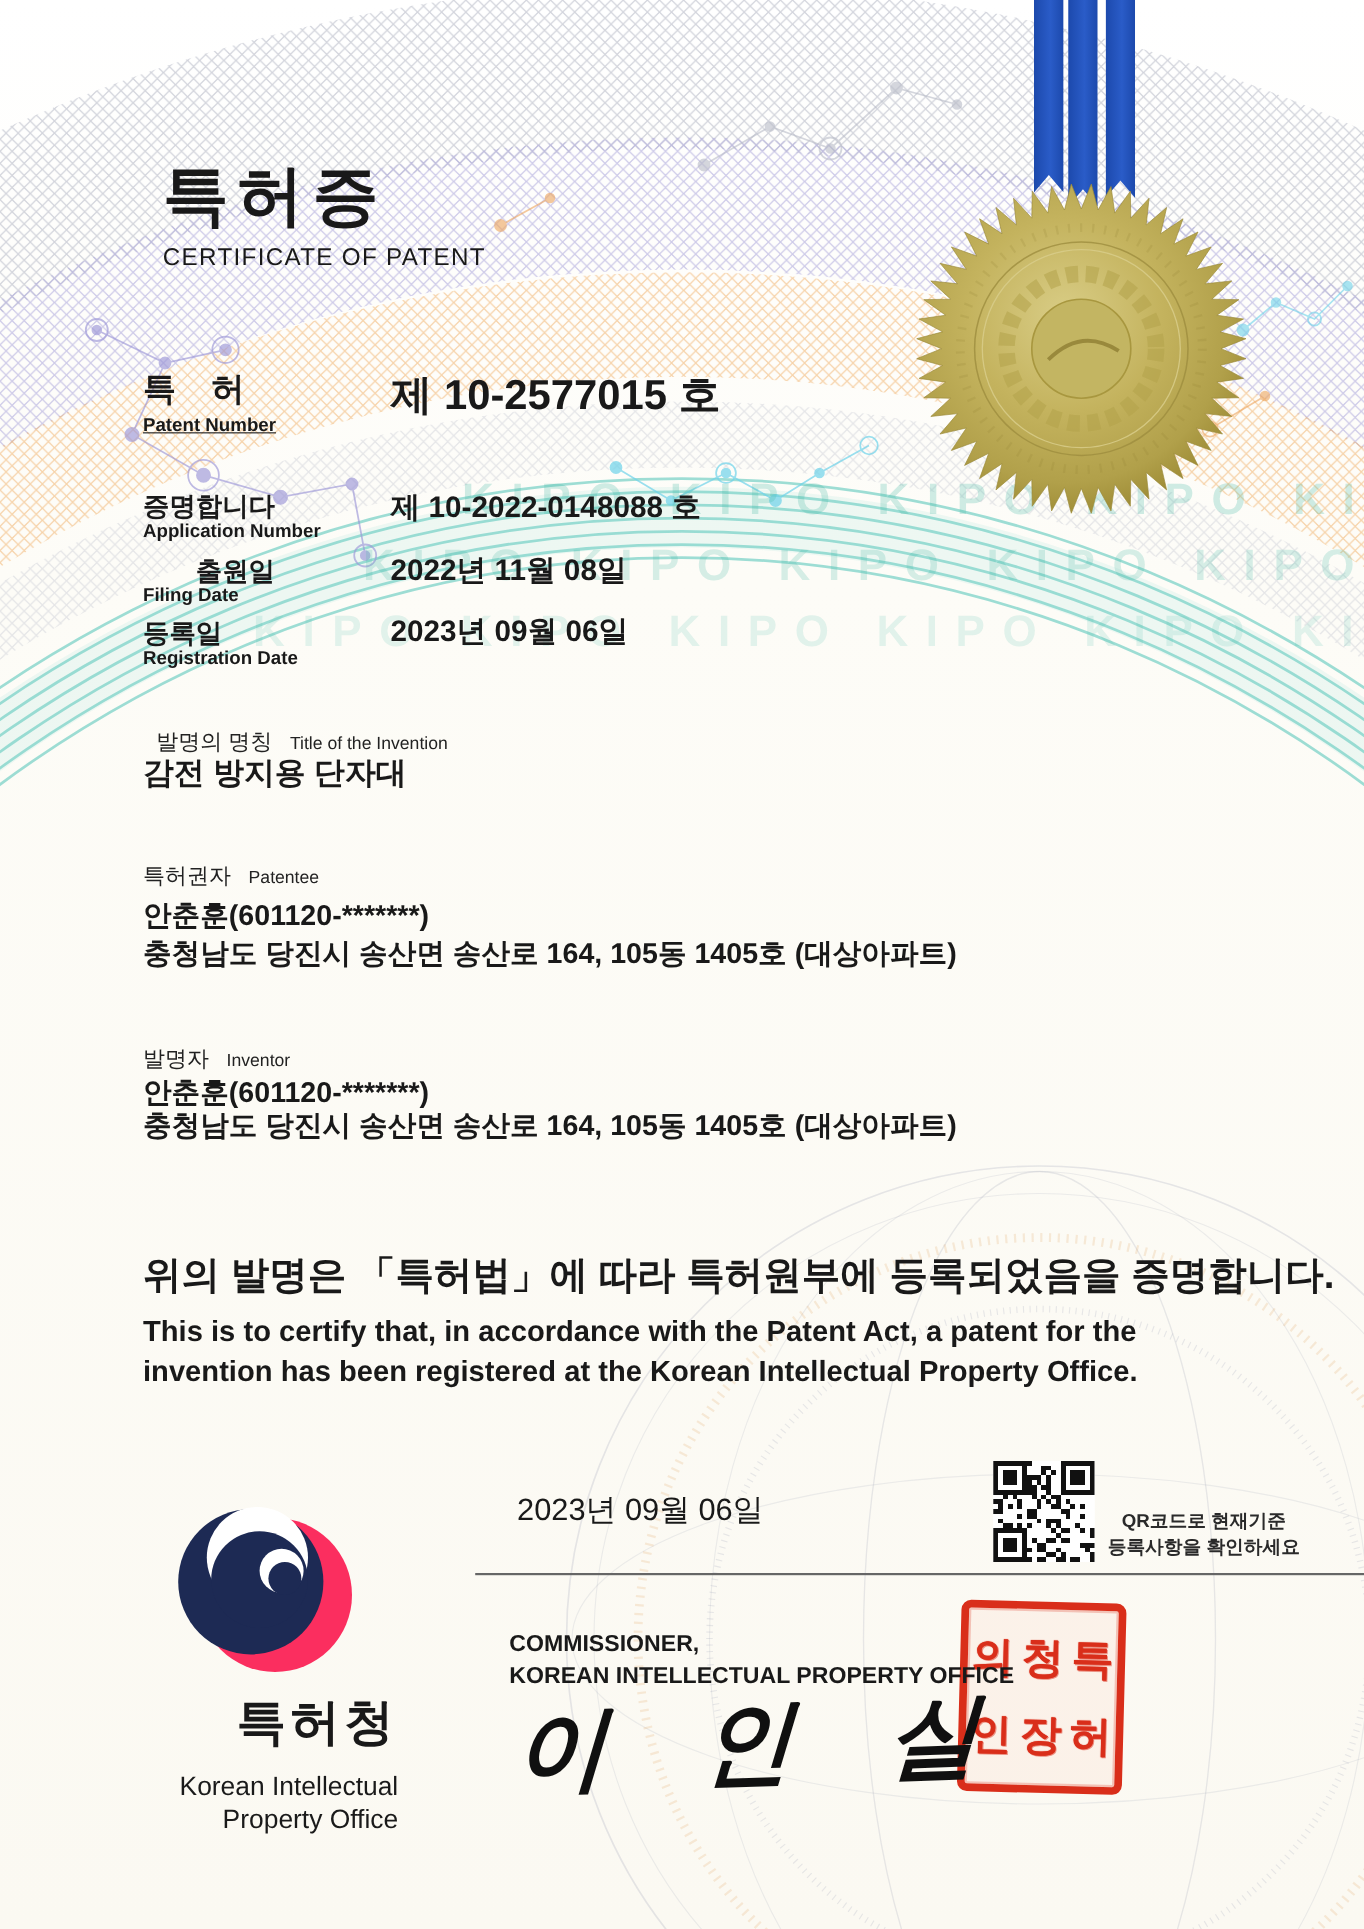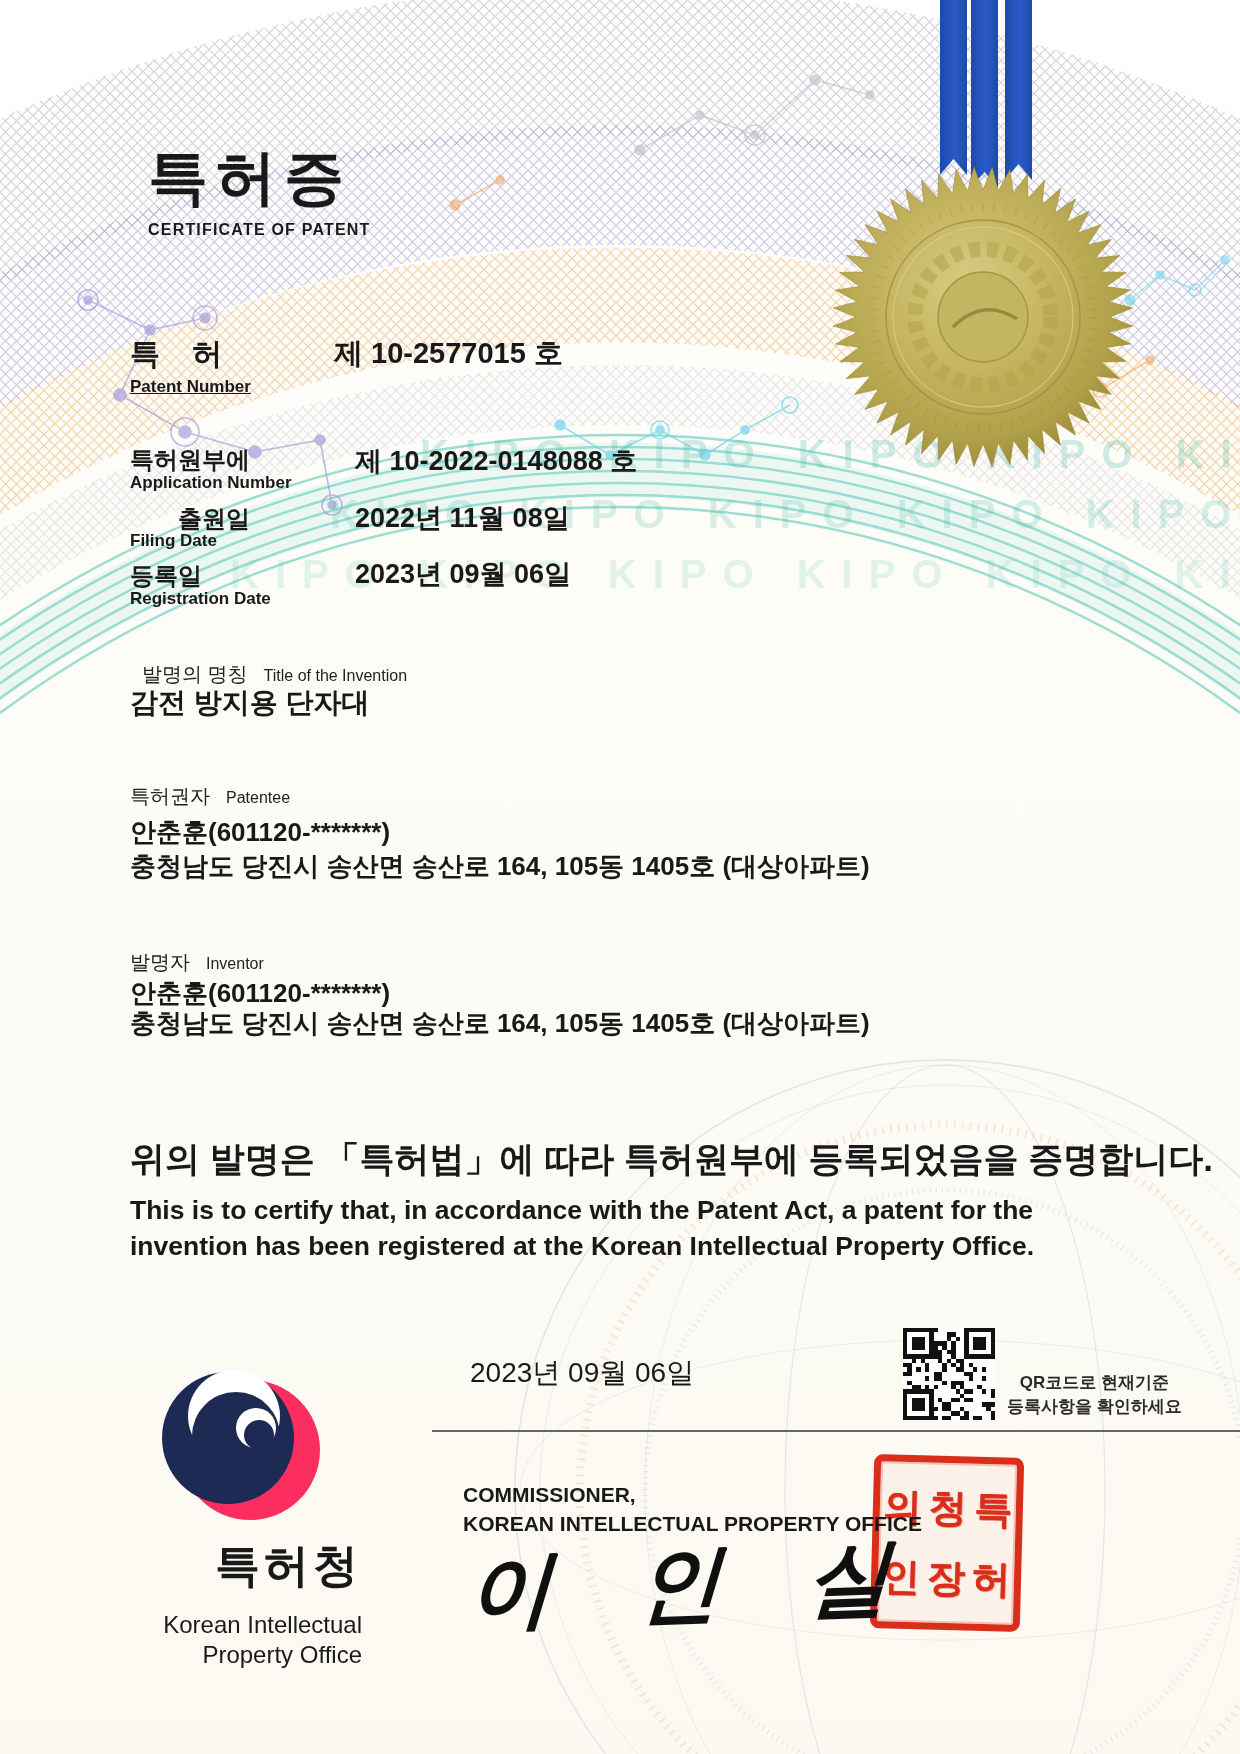--- a/index.html
+++ b/index.html
@@ -3,21 +3,21 @@
 <meta charset="utf-8">
 <style>
   html,body{margin:0;padding:0;}
   body{width:1240px;height:1754px;font-family:"Liberation Sans","DejaVu Sans",sans-serif;color:#191919;}
   .page{position:relative;width:1240px;height:1754px;overflow:hidden;
         background:linear-gradient(180deg,#ffffff 0%,#fdfcf7 30%,#fbf9f2 100%);}
   .abs{position:absolute;}
   .bgsvg{position:absolute;left:0;top:0;z-index:0;}
   
   .doc-title{left:148px;top:138px;font-size:60px;font-weight:800;letter-spacing:8px;z-index:5;}
-  .doc-subtitle{left:148px;top:221px;font-size:16px;font-weight:700;letter-spacing:1.2px;z-index:5;}
+  .doc-subtitle{left:148px;top:221px;font-size:22px;font-weight:400;letter-spacing:1.2px;z-index:5;}
   
   .lab-ko{font-weight:700;z-index:5;}
   .lab-en{font-weight:700;font-size:17px;z-index:5;}
   .val{font-weight:700;z-index:5;white-space:nowrap;}
   
   .wm{font-weight:800;font-size:40px;letter-spacing:16px;color:rgba(72,185,168,.26);white-space:nowrap;z-index:1;}
   
   .sec-label{z-index:5;}
   .sec-label .ko{font-size:20px;font-weight:500;color:#222;}
   .sec-label .en{font-size:16px;font-weight:500;color:#222;margin-left:16px;}
@@ -173,23 +173,23 @@
     <circle cx="150" cy="150" r="68" fill="none" stroke="#b3a24a" stroke-width="15" opacity="0.55" stroke-dasharray="11 7"></circle>
     <circle cx="150" cy="150" r="45" fill="#c3b562" stroke="#a8973f" stroke-width="1.5"></circle>
     <path d="M120 160 q30 -30 64 -8" fill="none" stroke="#8f7e33" stroke-width="3.5" opacity="0.8"></path>
   </svg>
 
   <div class="abs doc-title">특허증</div>
   <div class="abs doc-subtitle">CERTIFICATE OF PATENT</div>
 
   <div class="abs lab-ko" style="left:130px;top:334px;font-size:30px;letter-spacing:12px;">특 허</div>
   <div class="abs lab-en" style="left:130px;top:377px;text-decoration:underline;">Patent Number</div>
-  <div class="abs val" style="left:334px;top:334px;font-size:29px;">제 10-2577015 호</div>
-
-  <div class="abs lab-ko" style="left:130px;top:444px;font-size:24px;">특허원부에</div>
+  <div class="abs val" style="left:355px;top:334px;font-size:38px;">제 10-2577015 호</div>
+
+  <div class="abs lab-ko" style="left:130px;top:444px;font-size:24px;">증명합니다</div>
   <div class="abs lab-en" style="left:130px;top:473px;">Application Number</div>
   <div class="abs val" style="left:355px;top:443px;font-size:27px;">제 10-2022-0148088 호</div>
 
   <div class="abs lab-ko" style="left:130px;top:503px;font-size:24px;margin-left:48px;">출원일</div>
   <div class="abs lab-en" style="left:130px;top:531px;">Filing Date</div>
   <div class="abs val" style="left:355px;top:500px;font-size:27px;">2022년 11월 08일</div>
 
   <div class="abs lab-ko" style="left:130px;top:560px;font-size:24px;">등록일</div>
   <div class="abs lab-en" style="left:130px;top:589px;">Registration Date</div>
   <div class="abs val" style="left:355px;top:556px;font-size:27px;">2023년 09월 06일</div>

